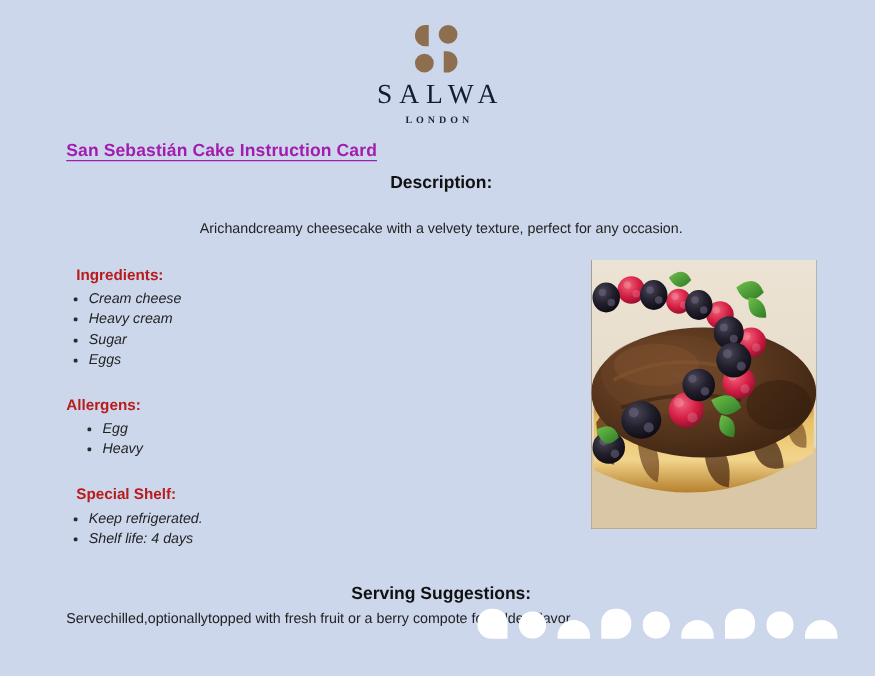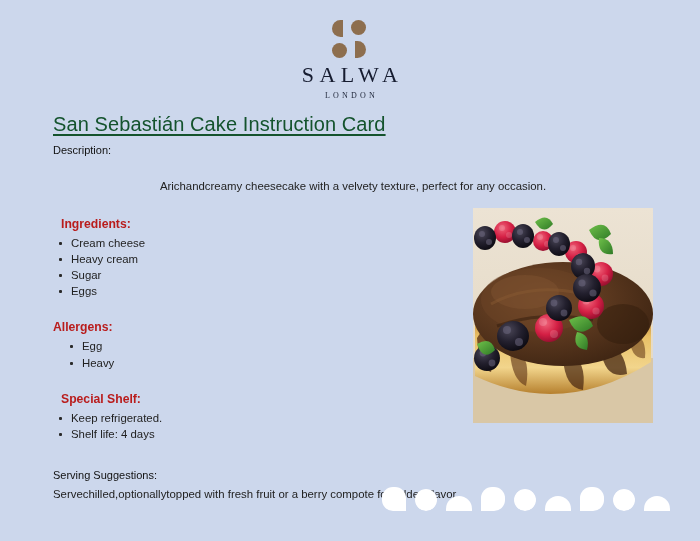--- a/index.html
+++ b/index.html
@@ -34,46 +34,47 @@
   }
   .brand-name{
     font-size:22px;letter-spacing:5.5px;color:#161c30;
     font-family:"Liberation Serif", serif;font-weight:400;
     line-height:1;padding-left:5px;
   }
   .brand-sub{
     font-size:8px;letter-spacing:3.2px;color:#1d2438;
     margin-top:5px;padding-left:3px;
     font-family:"Liberation Serif", serif;
+    font-weight:bold;
   }
 
   
   .content{position:absolute;left:53px;top:112px;width:600px;}
 
   .doc-title{
-    font-size:20px;font-weight:normal;color:#14532d;
+    font-size:14px;font-weight:bold;color:#a21caf;
     text-decoration:underline;text-underline-offset:3px;
     letter-spacing:.1px;margin:0 0 6px 0;line-height:1.25;
   }
   .sec-label{
-    font-size:11px;font-weight:normal;color:#111;margin:0;line-height:1.4;
+    font-size:14px;font-weight:bold;color:#111;margin:0;line-height:1.4;text-align:center;
   }
   .para{
     font-size:11.4px;color:#222;margin:0;line-height:1.5;
   }
   .desc-para{margin-top:20px;text-align:center;}
 
   .block{margin-top:20px;}
   .block-head{
     font-size:12.2px;font-weight:bold;color:#b91c1c;
     margin:0 0 2px 0;padding-left:8px;line-height:1.4;
   }
   .block-head.flush{padding-left:0;}
 
-  ul.items{margin:0;padding:0;list-style:none;}
+  ul.items{margin:0;padding:0;list-style:none;font-style:italic;}
   ul.items li{
     font-size:11.4px;color:#222;line-height:1.42;
     padding-left:18px;position:relative;
   }
   ul.items li::before{
     content:"";position:absolute;left:6px;top:7px;
     width:3px;height:3px;background:#2a2a2a;border-radius:1px;
   }
   ul.items.indented li{padding-left:29px;}
   ul.items.indented li::before{left:17px;}

